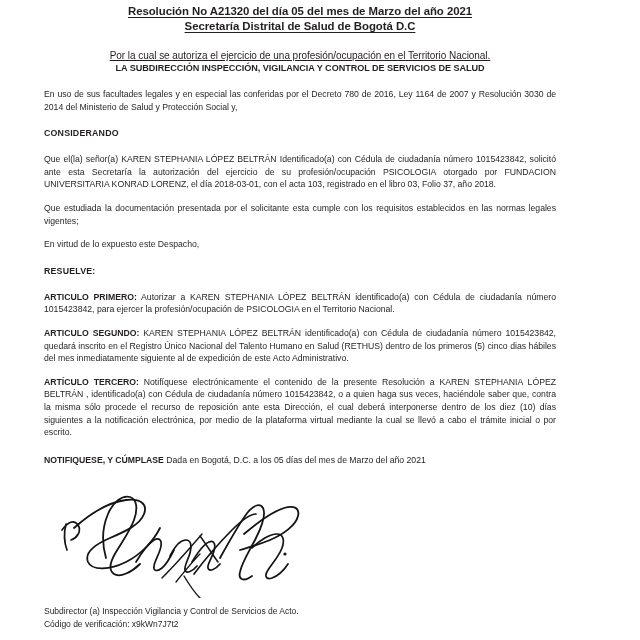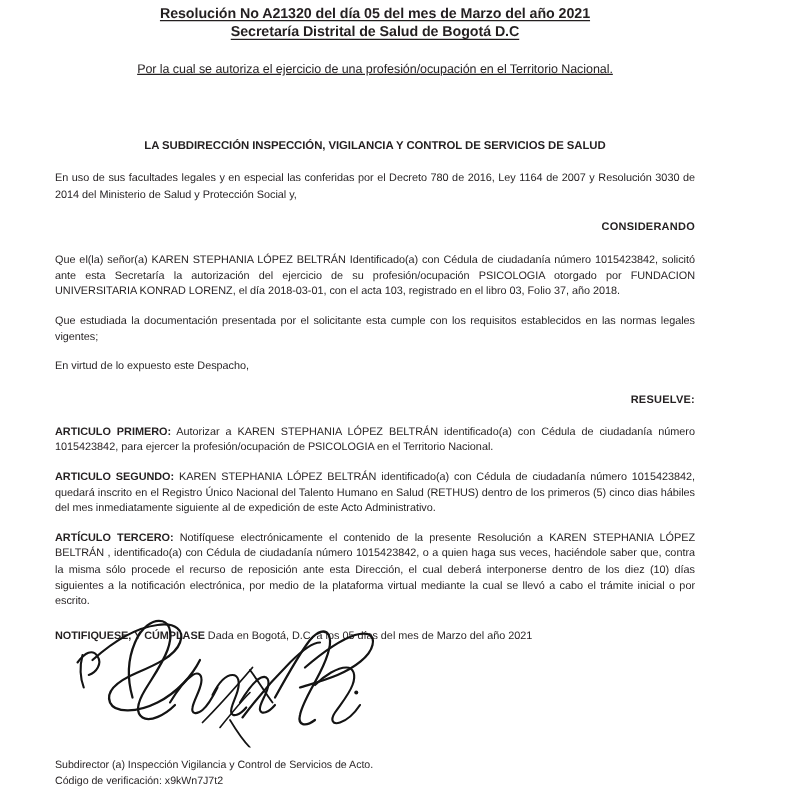--- a/index.html
+++ b/index.html
@@ -43,37 +43,36 @@
     line-height: 12px;
     margin-top: 16px;
     letter-spacing: -0.05px;
     text-decoration: underline;
   }
   .subtitle-bold {
     font-size: 9.1px;
     font-weight: bold;
     line-height: 12px;
     letter-spacing: -0.05px;
-    margin-top: 48px;
   }
 
   
   .body-block {
     margin-top: 14px;
   }
   p.para {
     font-size: 8.7px;
     line-height: 12.6px;
     text-align: justify;
     margin: 0 0 11px 0;
     letter-spacing: -0.02px;
   }
   p.para:last-child { margin-bottom: 16px; }
   .centered-head {
-    text-align: right;
+    text-align: left;
     font-size: 8.8px;
     font-weight: bold;
     margin: 0 0 11px 0;
     letter-spacing: 0.2px;
   }
   .lead {
     font-weight: bold;
   }
   .spacer-sm { height: 4px; }
 

